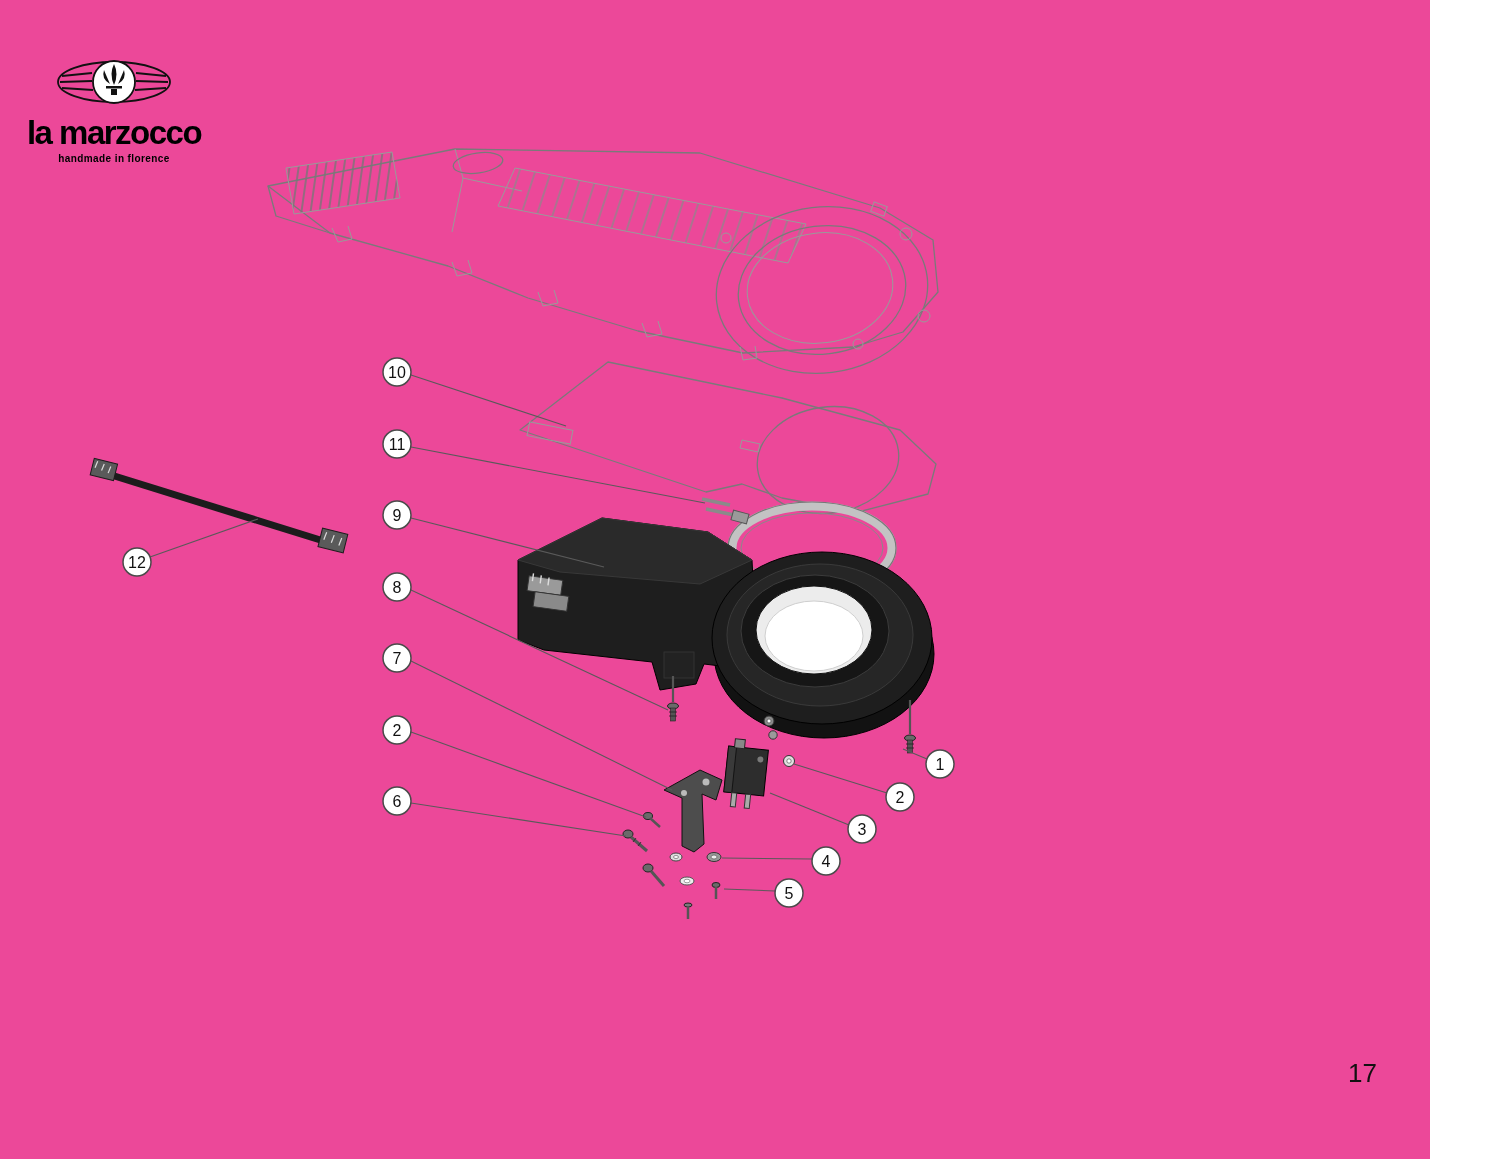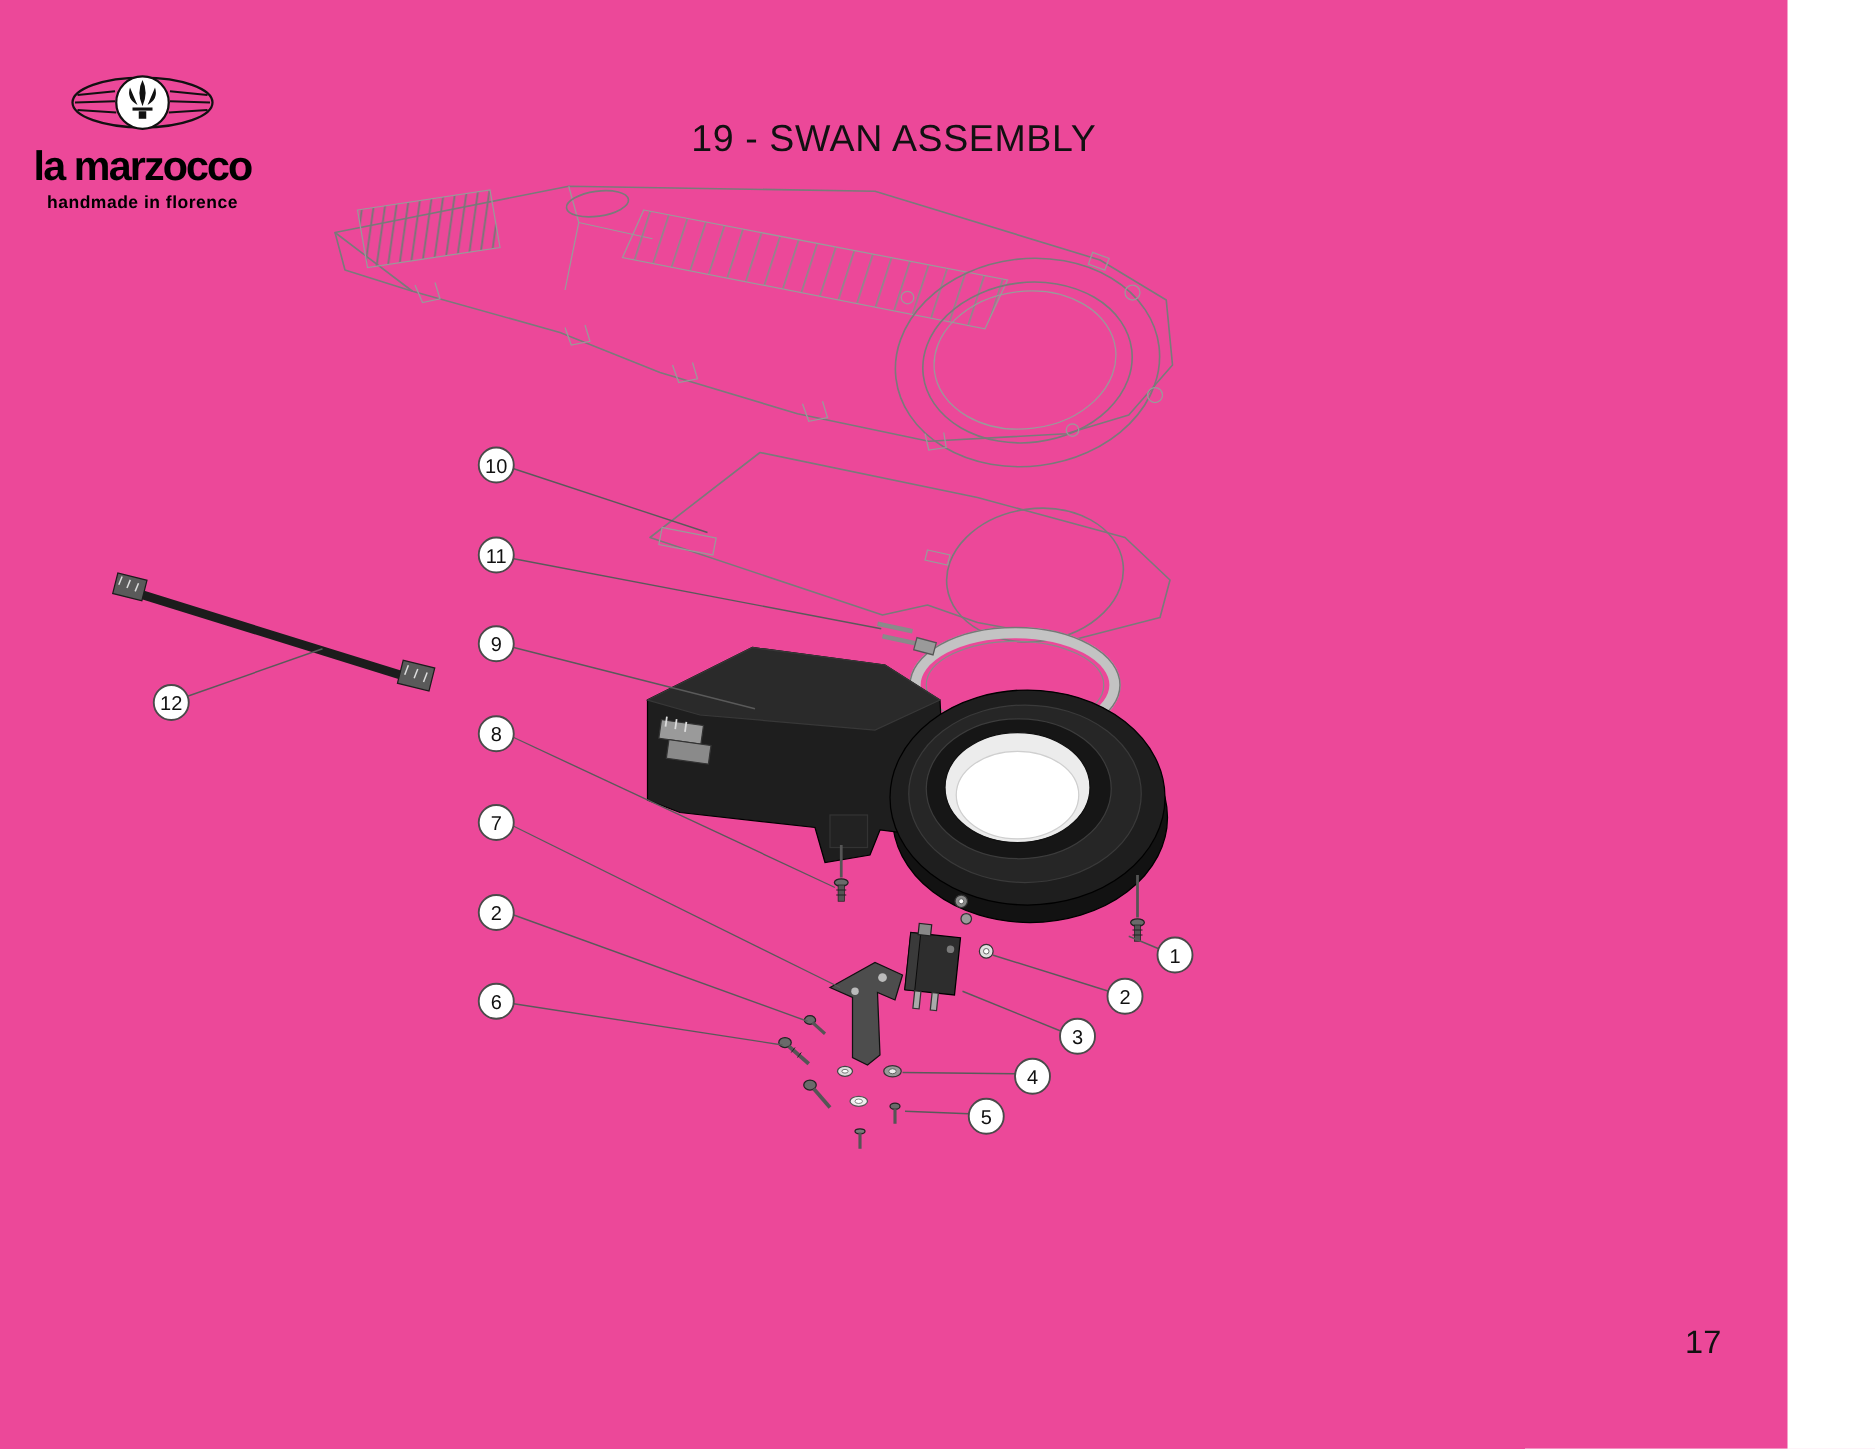--- a/index.html
+++ b/index.html
@@ -8,21 +8,21 @@
   .page { position:relative; width:1430px; height:1159px; background:#ec4899; overflow:hidden; }
 
   .title {
     position:absolute; top:95px; left:0; width:100%;
     text-align:center; font-size:30px; font-weight:400; color:#111; letter-spacing:0.5px;
   }
 
   .logo { position:absolute; top:52px; left:14px; width:200px; text-align:center; }
   .logo svg { display:block; margin:0 auto; }
   .logo-name { font-size:33px; font-weight:700; color:#000; letter-spacing:-1.5px; line-height:1; margin-top:2px; }
-  .logo-tagline { font-size:14px; font-weight:700; color:#000; letter-spacing:0.4px; margin-top:4px; }
+  .logo-tagline { font-size:10px; font-weight:700; color:#000; letter-spacing:0.4px; margin-top:4px; }
 
   .diagram { position:absolute; left:0; top:0; width:1500px; height:1159px; }
 
   .page-number { position:absolute; right:53px; bottom:70px; font-size:26px; color:#111; }
 
   
   .wire { stroke:#7a7a7a; stroke-width:1.3; fill:none; stroke-linejoin:round; }
   .wire2 { stroke:#9a9a9a; stroke-width:1; fill:none; }
   .callout circle { fill:#ffffff; stroke:#4a4a4a; stroke-width:1.5; }
   .callout text { font-size:16px; fill:#111; text-anchor:middle; font-family:"Liberation Sans", sans-serif; }
@@ -50,21 +50,20 @@
         <path d="M70,18 Q67,27 76,32 Q72,23 70,18 Z"></path>
         <path d="M90,18 Q93,27 84,32 Q88,23 90,18 Z"></path>
         <rect x="72" y="34" width="16" height="2.5"></rect>
         <rect x="77" y="37" width="6" height="6"></rect>
       </g>
     </svg>
     <div class="logo-name">la marzocco</div>
     <div class="logo-tagline">handmade in florence</div>
   </div>
 
-  <h1 class="title">19 - SWAN ASSEMBLY</h1>
 
   <svg class="diagram" viewBox="0 0 1500 1159">
     <defs>
       <pattern id="ribPat" width="15" height="15" patternUnits="userSpaceOnUse" patternTransform="rotate(18)">
         <line x1="7" y1="0" x2="7" y2="15" stroke="#8a8a8a" stroke-width="1.3"></line>
       </pattern>
       <pattern id="finPat" width="9" height="9" patternUnits="userSpaceOnUse" patternTransform="rotate(8)">
         <line x1="4" y1="0" x2="4" y2="9" stroke="#777" stroke-width="1.5"></line>
       </pattern>
     </defs>

